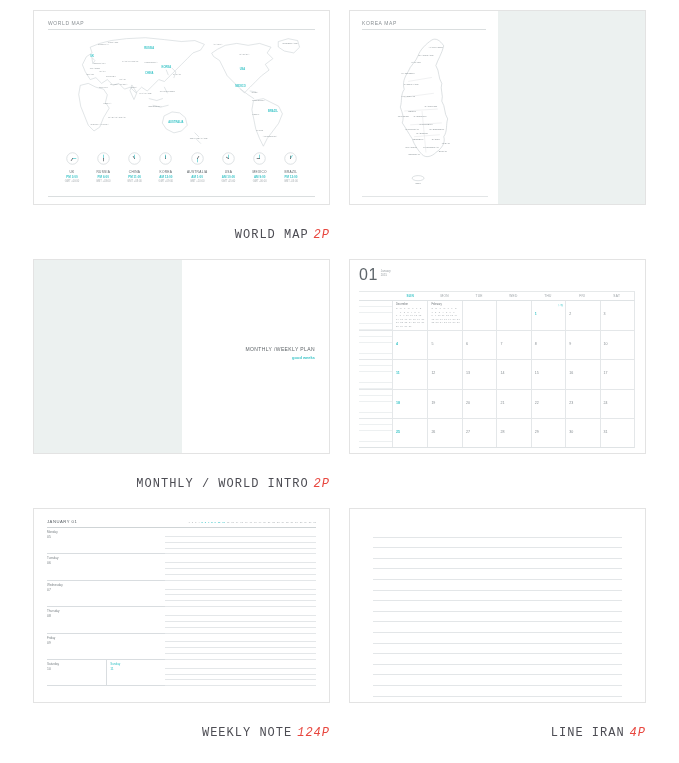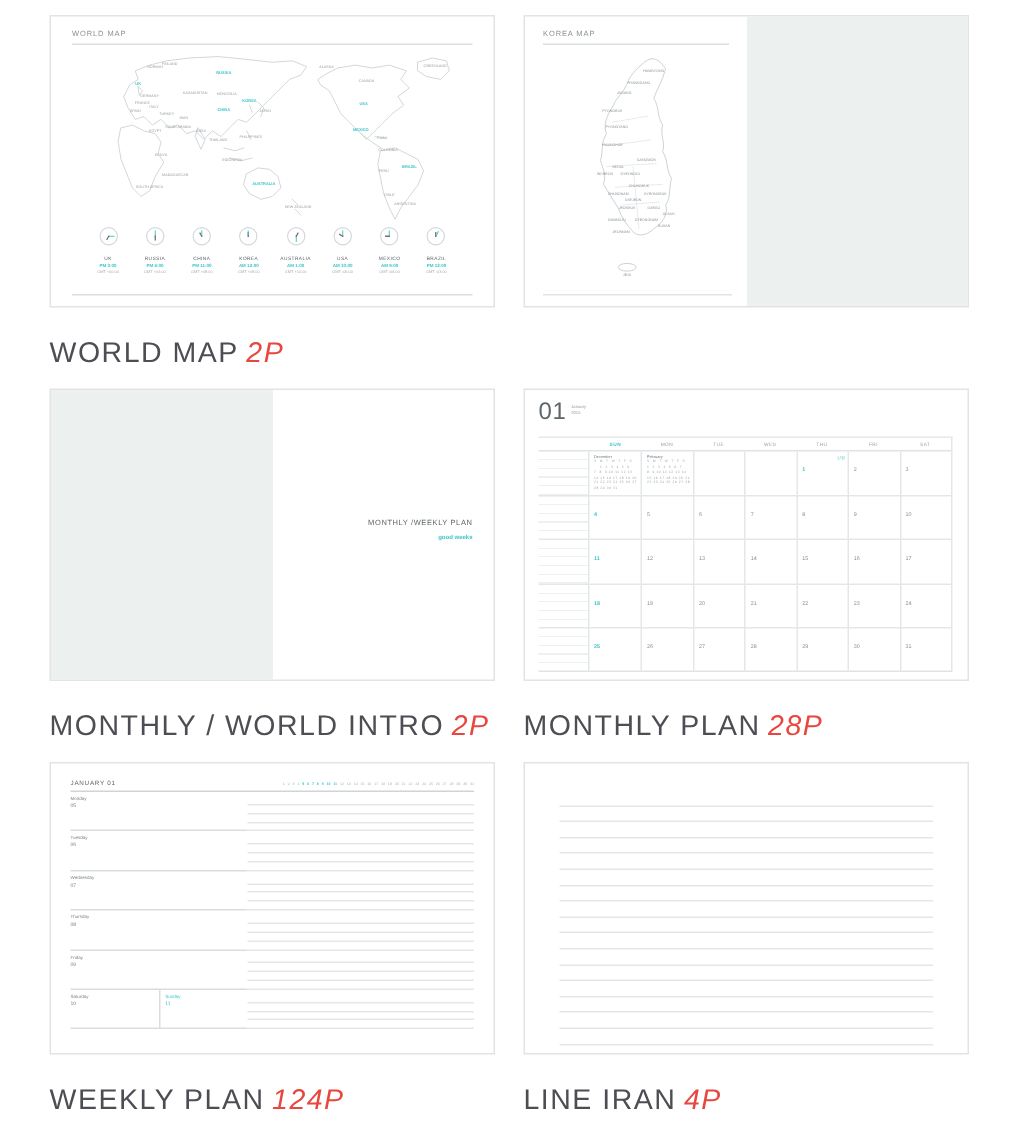--- a/index.html
+++ b/index.html
@@ -1,20 +1,20 @@
 <!DOCTYPE html>
 <html><head>
 <meta charset="utf-8">
 <style>
   html,body{margin:0;padding:0;background:#ffffff;}
   body{width:679px;height:763px;font-family:"Liberation Sans",sans-serif;overflow:hidden;}
   .wrap{padding:10px 33px 0;display:grid;grid-template-columns:297px 297px;column-gap:19px;}
   figure{margin:0;}
   .panel{width:297px;height:195px;border:1px solid #e3e3e3;box-sizing:border-box;position:relative;background:#fff;overflow:hidden;}
-  .caption{text-align:left;padding:23px 0 16px;font-size:19px;line-height:15px;letter-spacing:1px;color:#4d4d54;}
+  .caption{text-align:right;padding:23px 0 16px;font-size:12px;line-height:15px;letter-spacing:1px;color:#4d4d54;font-family:Liberation Mono, monospace;}
   .caption .pages{color:#e8473f;font-style:italic;margin-left:5px;}
 
   
   .p-title{font-size:5px;letter-spacing:.6px;color:#8a9094;}
   .p-rule{border:0;border-top:1px solid #dadedf;margin:3px 0 0;}
 
   
   .wm-pad{padding:9px 14px 0;}
   #world-svg{display:block;width:269px;height:118px;margin-top:2px;}
   .wlab{font-size:2.6px;fill:#9aa1a5;}
@@ -344,23 +344,20 @@
             <div class="m-cell bt"><span class="d-num hl">25</span></div>
             <div class="m-cell bl bt"><span class="d-num">26</span></div>
             <div class="m-cell bl bt"><span class="d-num">27</span></div>
             <div class="m-cell bl bt"><span class="d-num">28</span></div>
             <div class="m-cell bl bt"><span class="d-num">29</span></div>
             <div class="m-cell bl bt"><span class="d-num">30</span></div>
             <div class="m-cell bl bt"><span class="d-num">31</span></div>
           </div>
       </div>
     </div>
-    <figcaption class="caption">
-      <span>MONTHLY PLAN</span><span class="pages">28P</span>
-    </figcaption>
   </figure>
 
   <figure>
     <div class="panel">
       <div class="w-pad">
         <div class="w-head">
           <div class="w-title">JANUARY 01</div>
           <div class="w-strip" id="w-strip">
               <span>1</span>
               <span>2</span>
@@ -469,21 +466,21 @@
                 <div></div>
                 <div></div>
                 <div></div>
                 <div></div>
               </div>
             </div>
           </div>
       </div>
     </div>
     <figcaption class="caption">
-      <span>WEEKLY PLAN</span><span class="pages">124P</span>
+      <span>WEEKLY NOTE</span><span class="pages">124P</span>
     </figcaption>
   </figure>
 
   <figure>
     <div class="panel">
       <div class="note-pad" id="note-lines">
           <div class="nline"></div>
           <div class="nline"></div>
           <div class="nline"></div>
           <div class="nline"></div>

